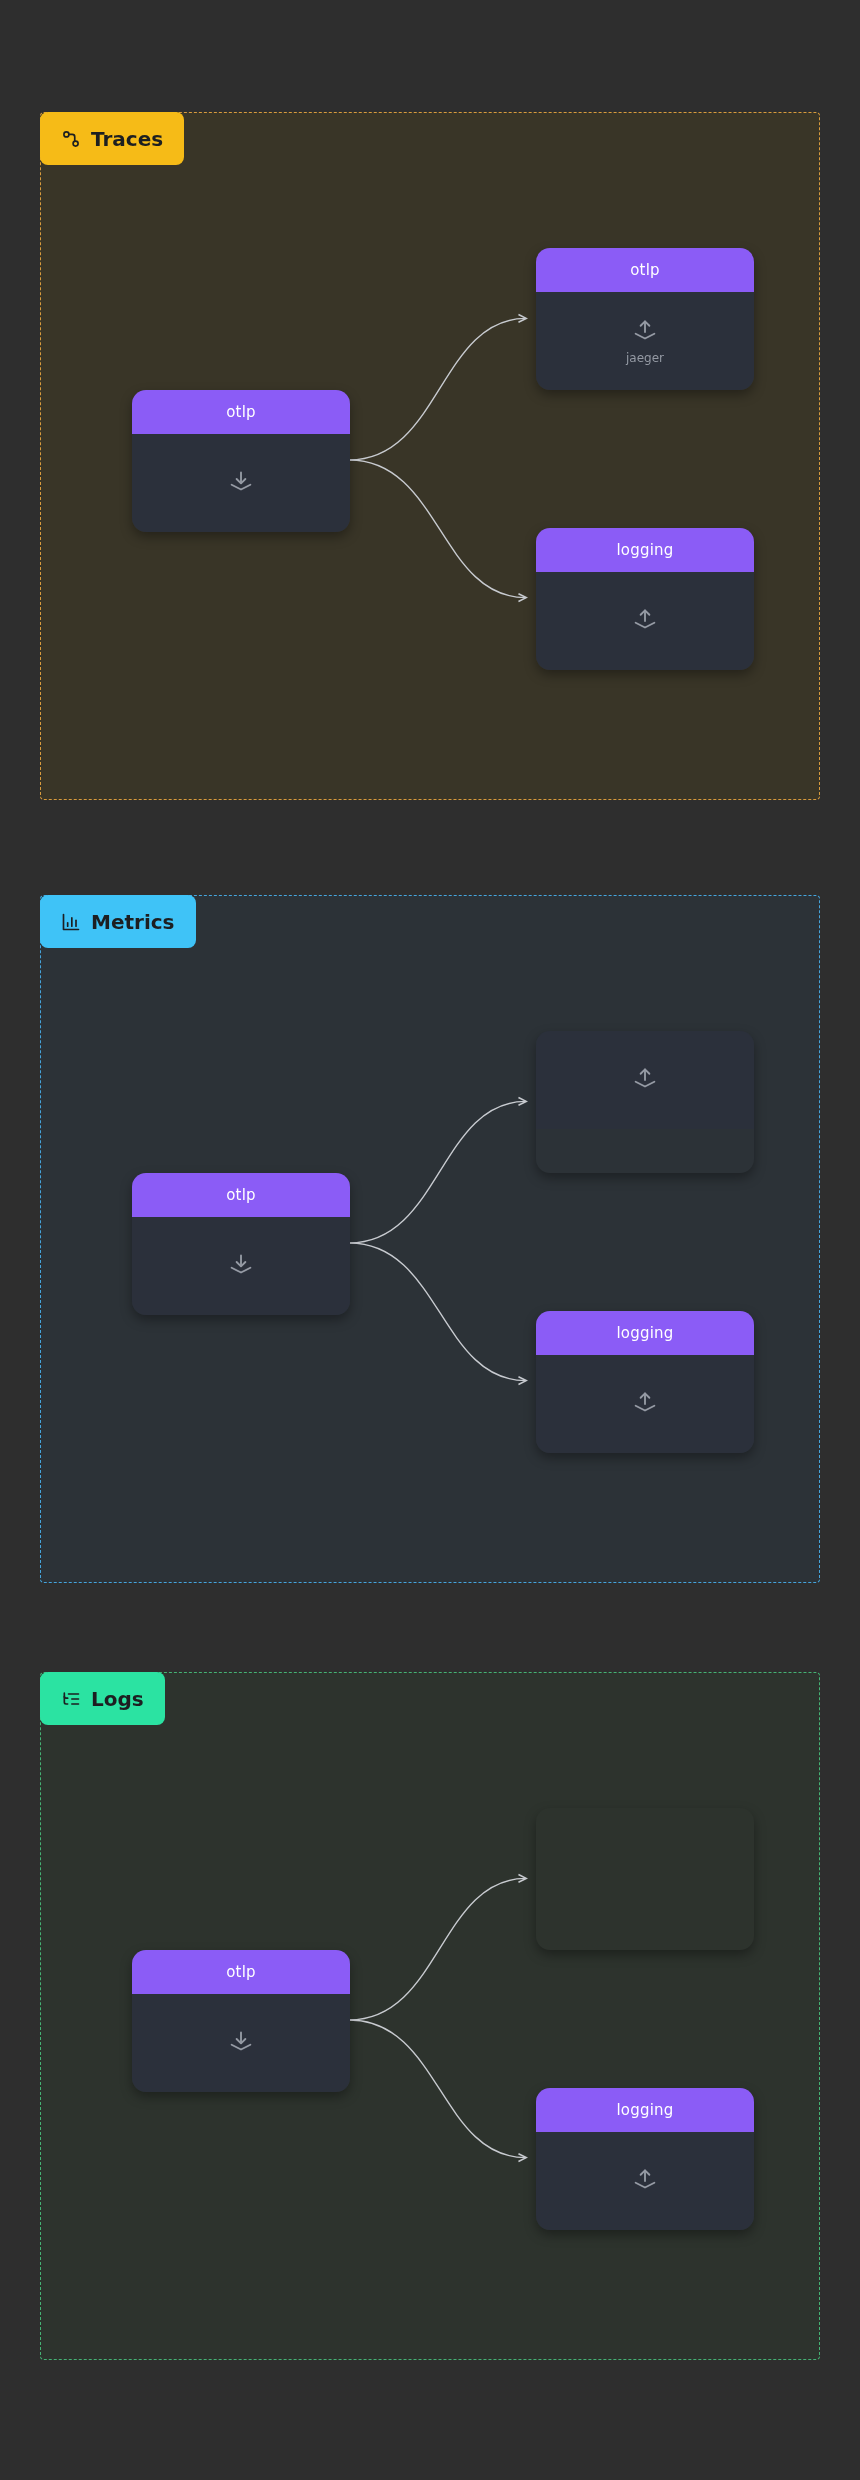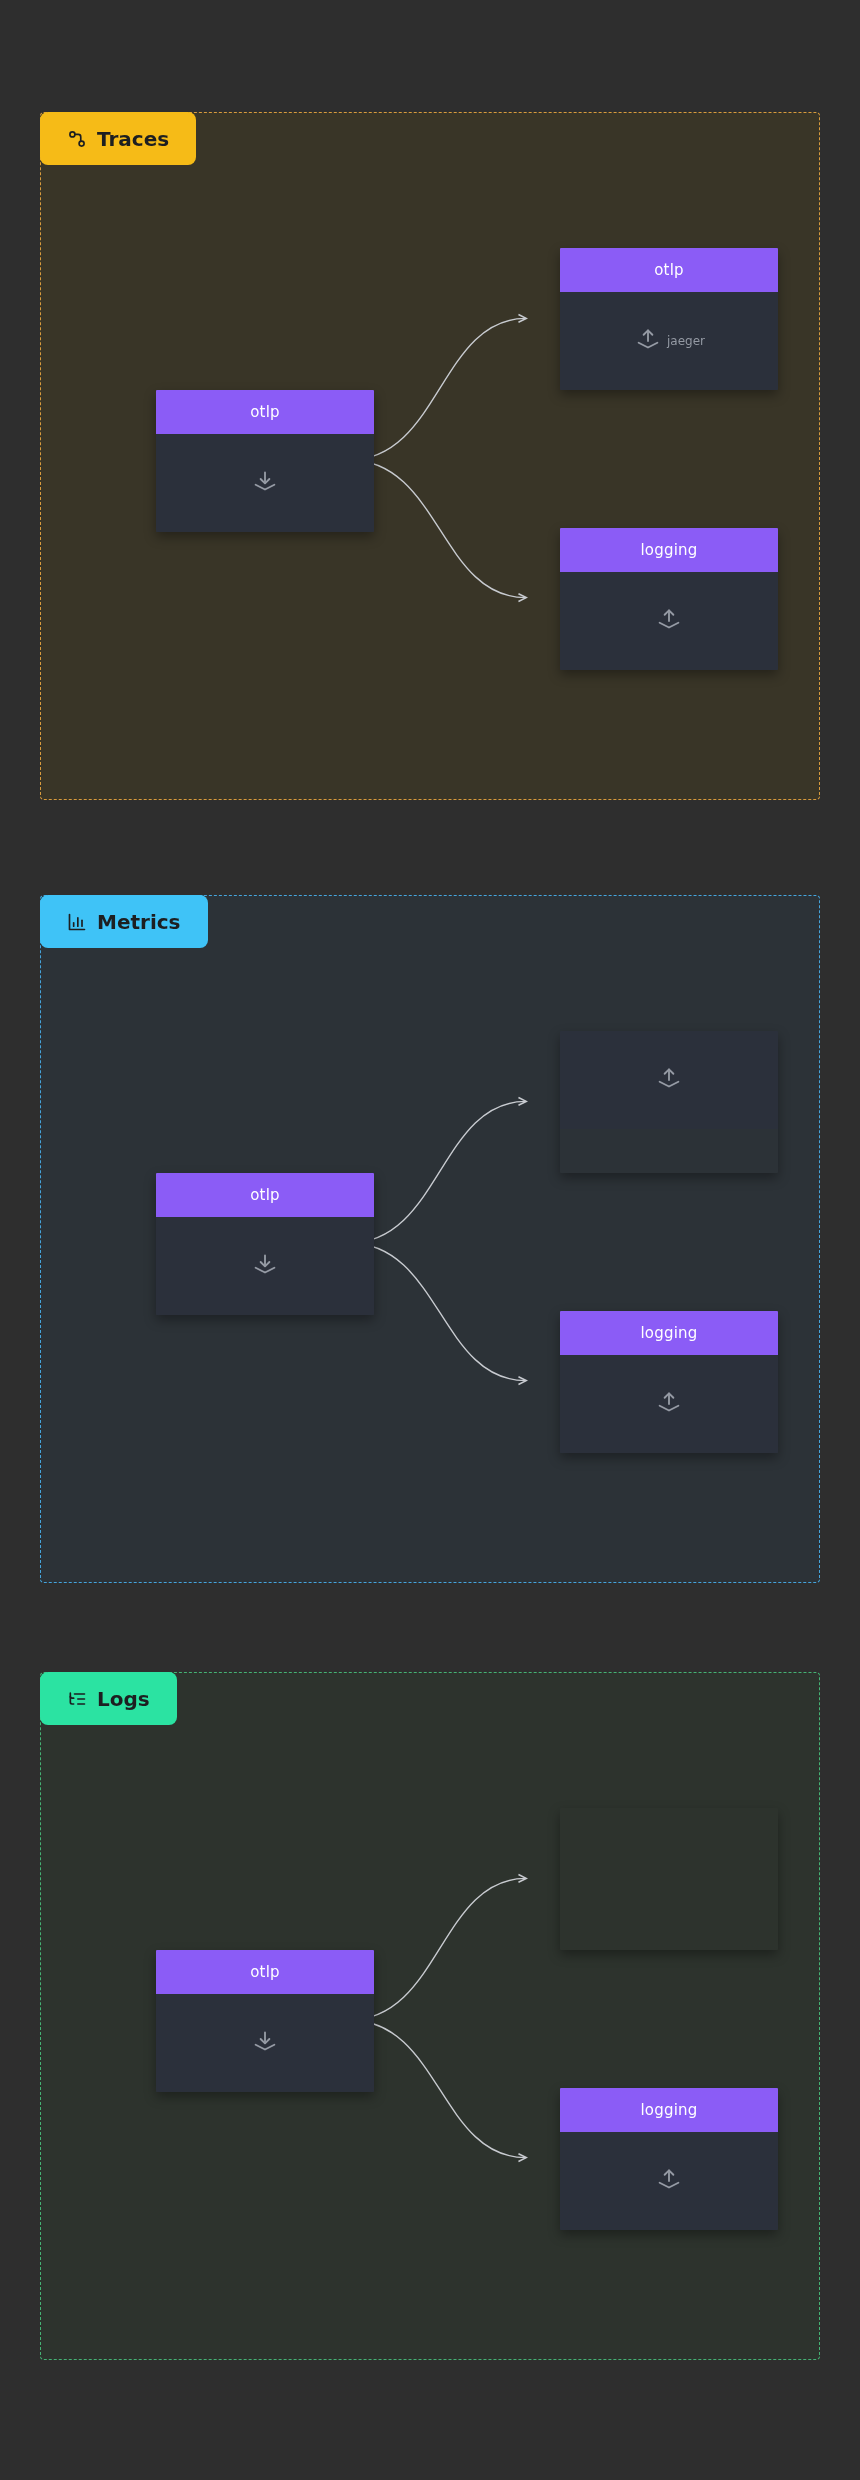--- a/index.html
+++ b/index.html
@@ -16,57 +16,56 @@
     width:780px;
     height:688px;
     border:1.5px dashed #888;
     border-radius:4px;
   }
   .section-badge {
     position:absolute;
     top:-1px;
     left:-1px;
     height:53px;
-    padding:0 27px;
+    padding:0 21px;
     border-radius:8px;
     display:flex;
     align-items:center;
     gap:10px;
     font-size:20px;
     font-weight:700;
     color:#1d1f21;
     white-space:nowrap;
     z-index:3;
   }
   .node {
     position:absolute;
     width:218px;
     height:142px;
-    border-radius:1px;
+    border-radius:14px;
     overflow:hidden;
     box-shadow:0 5px 12px rgba(0,0,0,0.35);
     z-index:2;
     cursor:pointer;
-    margin-left:24px;
   }
   .node-header {
     height:44px;
     background:#8b5cf6;
     color:#ffffff;
     display:flex;
     align-items:center;
     justify-content:center;
     font-size:15px;
     letter-spacing:0.2px;
   }
   .node-body {
     height:98px;
     background:#2b303b;
     display:flex;
-    flex-direction:row;
+    flex-direction:column;
     align-items:center;
     justify-content:center;
     gap:4px;
   }
   .node-sublabel {
     font-size:12px;
     color:#9499a3;
     line-height:14px;
   }
   .receiver-node { left:91px;  top:277px; }

